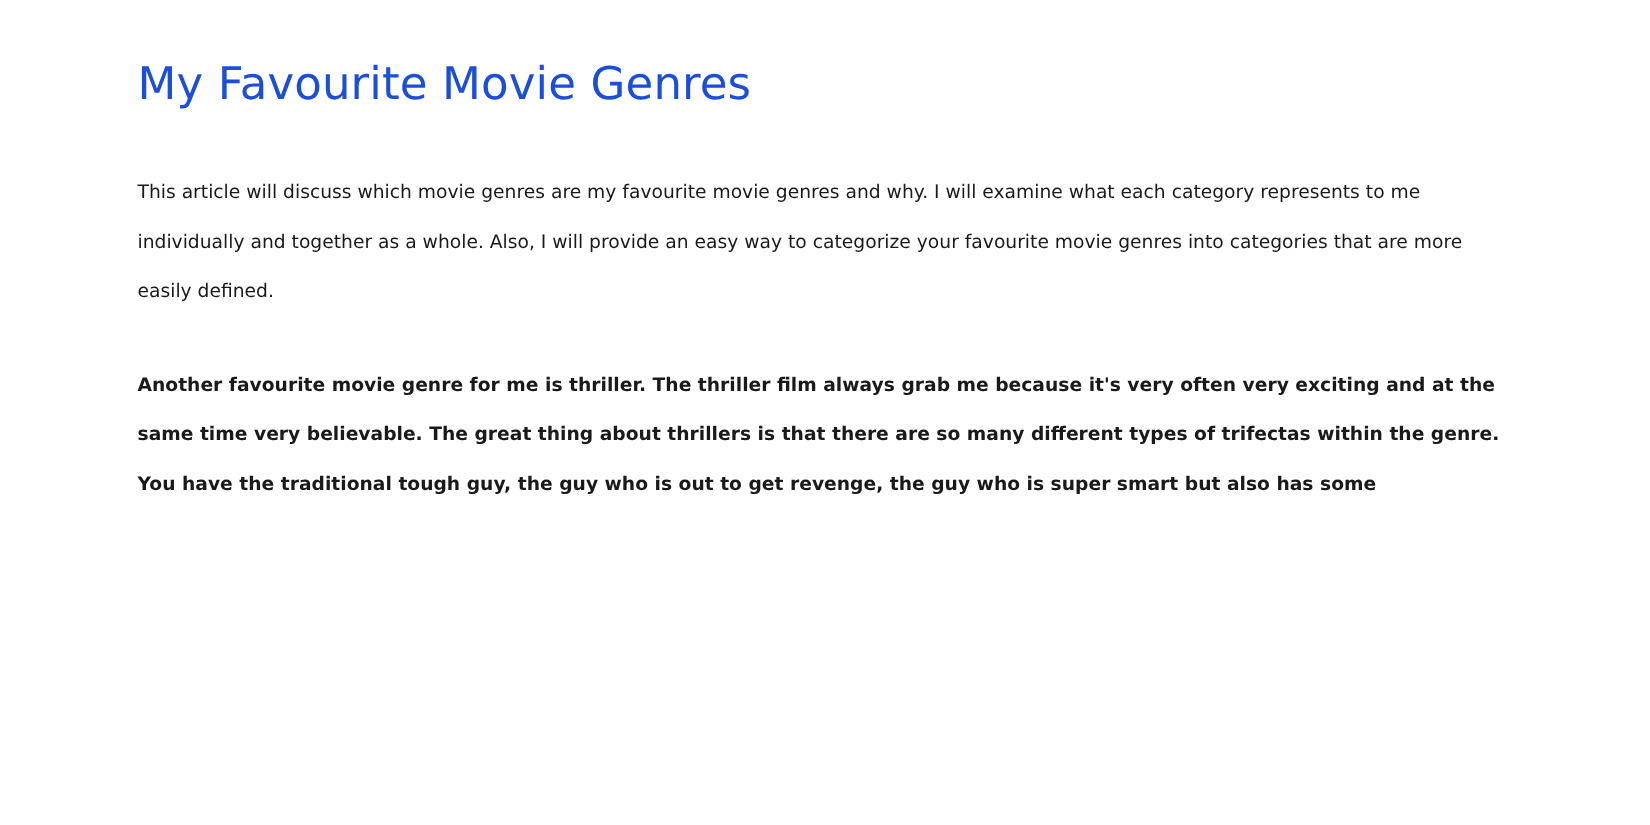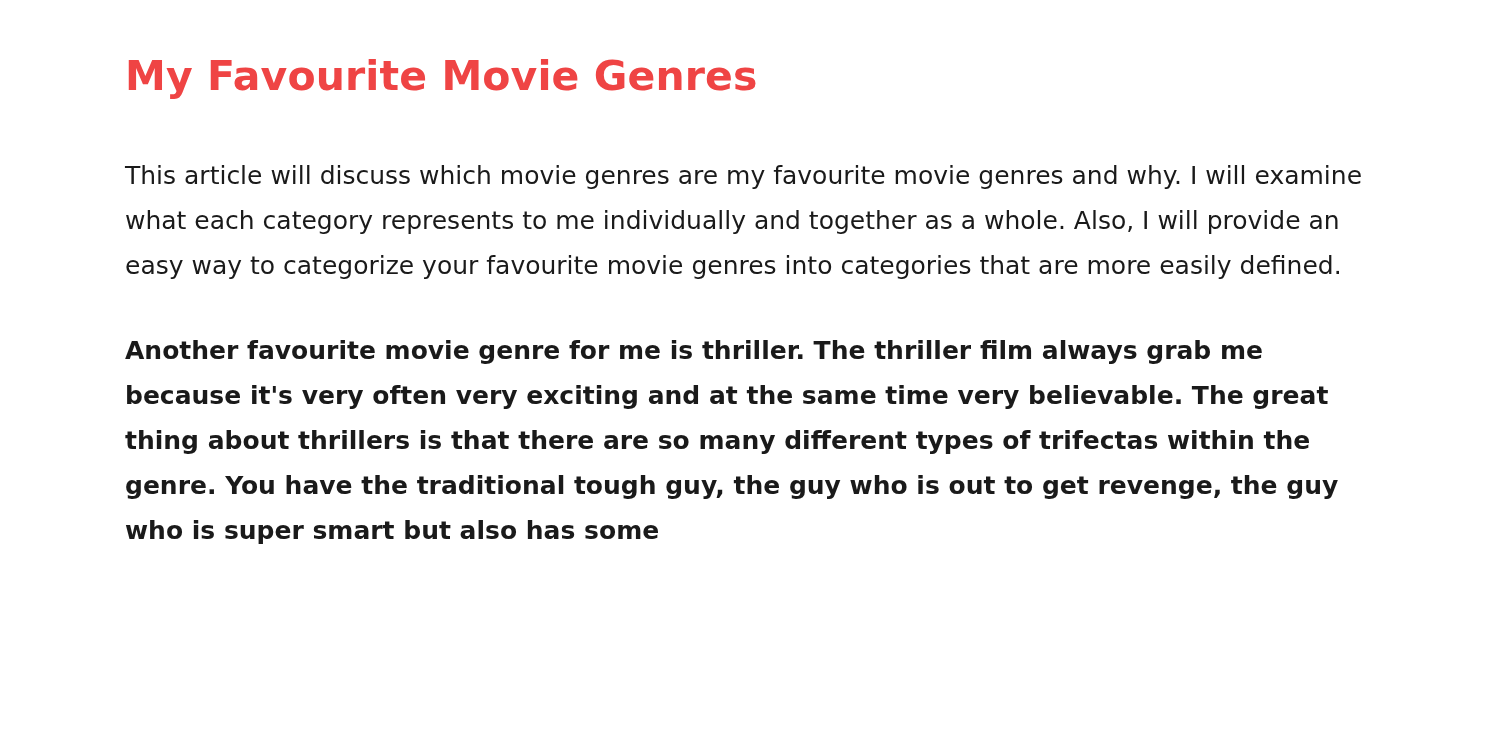--- a/index.html
+++ b/index.html
@@ -15,28 +15,28 @@
     color: #1a1a1a;
   }
   .page {
     width: 1500px;
     height: 750px;
     box-sizing: border-box;
     padding: 52px 130px 0 125px;
   }
   .doc-title {
     font-size: 41px;
-    font-weight: 700;
+    font-weight: 400;
     line-height: 1.2;
     margin: 0 0 52px 0;
     letter-spacing: 0.1px;
-    color: #ef4444;
+    color: #1d4ed8;
   }
   .doc-paragraph {
-    font-size: 25px;
+    font-size: 17px;
     line-height: 45px;
     margin: 0 0 40px 0;
     color: #1a1a1a;
     max-width: 1248px;
     text-align: left;
   }
   .doc-paragraph:last-child {
     margin-bottom: 0;
     font-weight: bold;
   }

